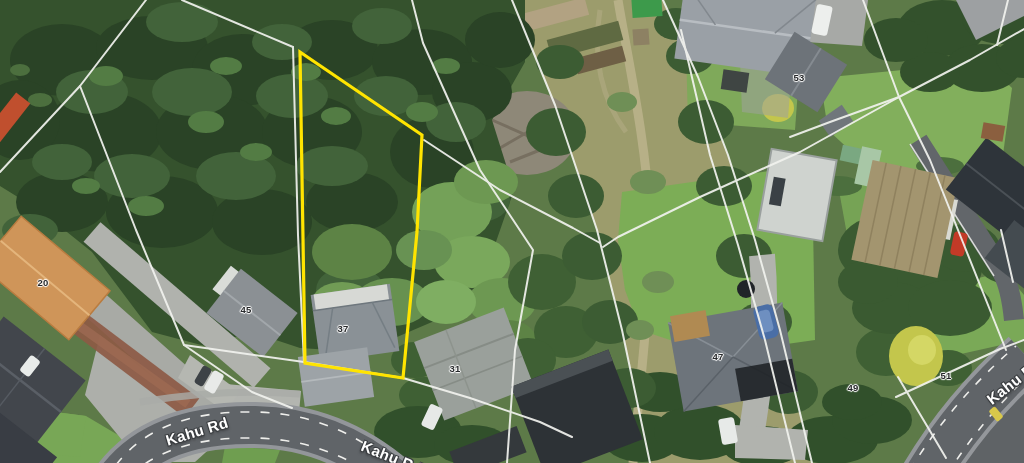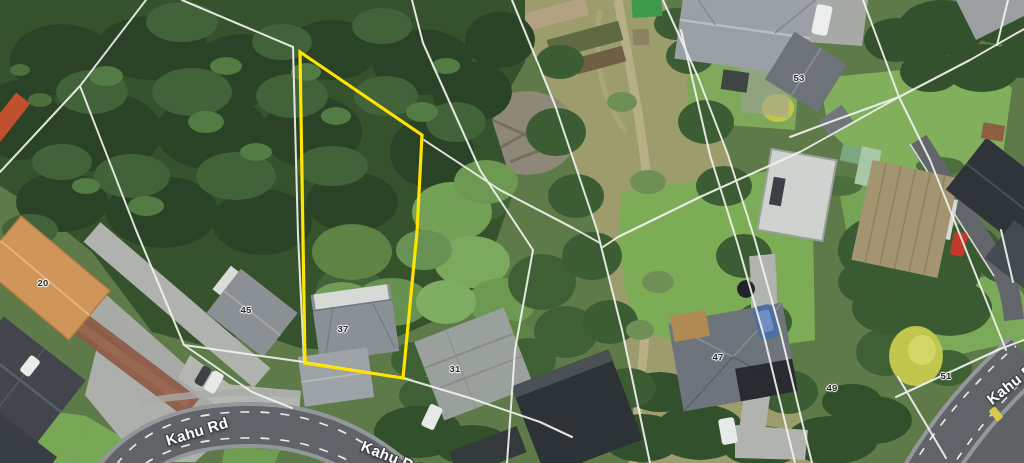--- a/index.html
+++ b/index.html
@@ -404,20 +404,20 @@
   </g>
 
   <polygon points="300,52 422,135 417,232 403,378 305,363" fill="none" stroke="#ffe400" stroke-width="3.2" stroke-linejoin="miter"></polygon>
 </svg>
 
   <div class="pnum" style="left:43px;top:282px;">20</div>
   <div class="pnum" style="left:246px;top:309px;">45</div>
   <div class="pnum" style="left:343px;top:328px;">37</div>
   <div class="pnum" style="left:455px;top:368px;">31</div>
   <div class="pnum" style="left:718px;top:356px;">47</div>
-  <div class="pnum" style="left:832px;top:387px;">49</div>
+  <div class="pnum" style="left:853px;top:387px;">49</div>
   <div class="pnum" style="left:946px;top:327px;margin-top:48px;">51</div>
   <div class="pnum" style="left:799px;top:77px;">53</div>
 
   <div class="street" style="left:197px;top:431px;transform:translate(-50%,-50%) rotate(-17deg);">Kahu Rd</div>
   <div class="street" style="left:392px;top:457px;transform:translate(-50%,-50%) rotate(22deg);">Kahu Rd</div>
   <div class="street" style="left:1014px;top:381px;transform:translate(-50%,-50%) rotate(-38deg);">Kahu Rd</div>
 </div>
 
 </body></html>

